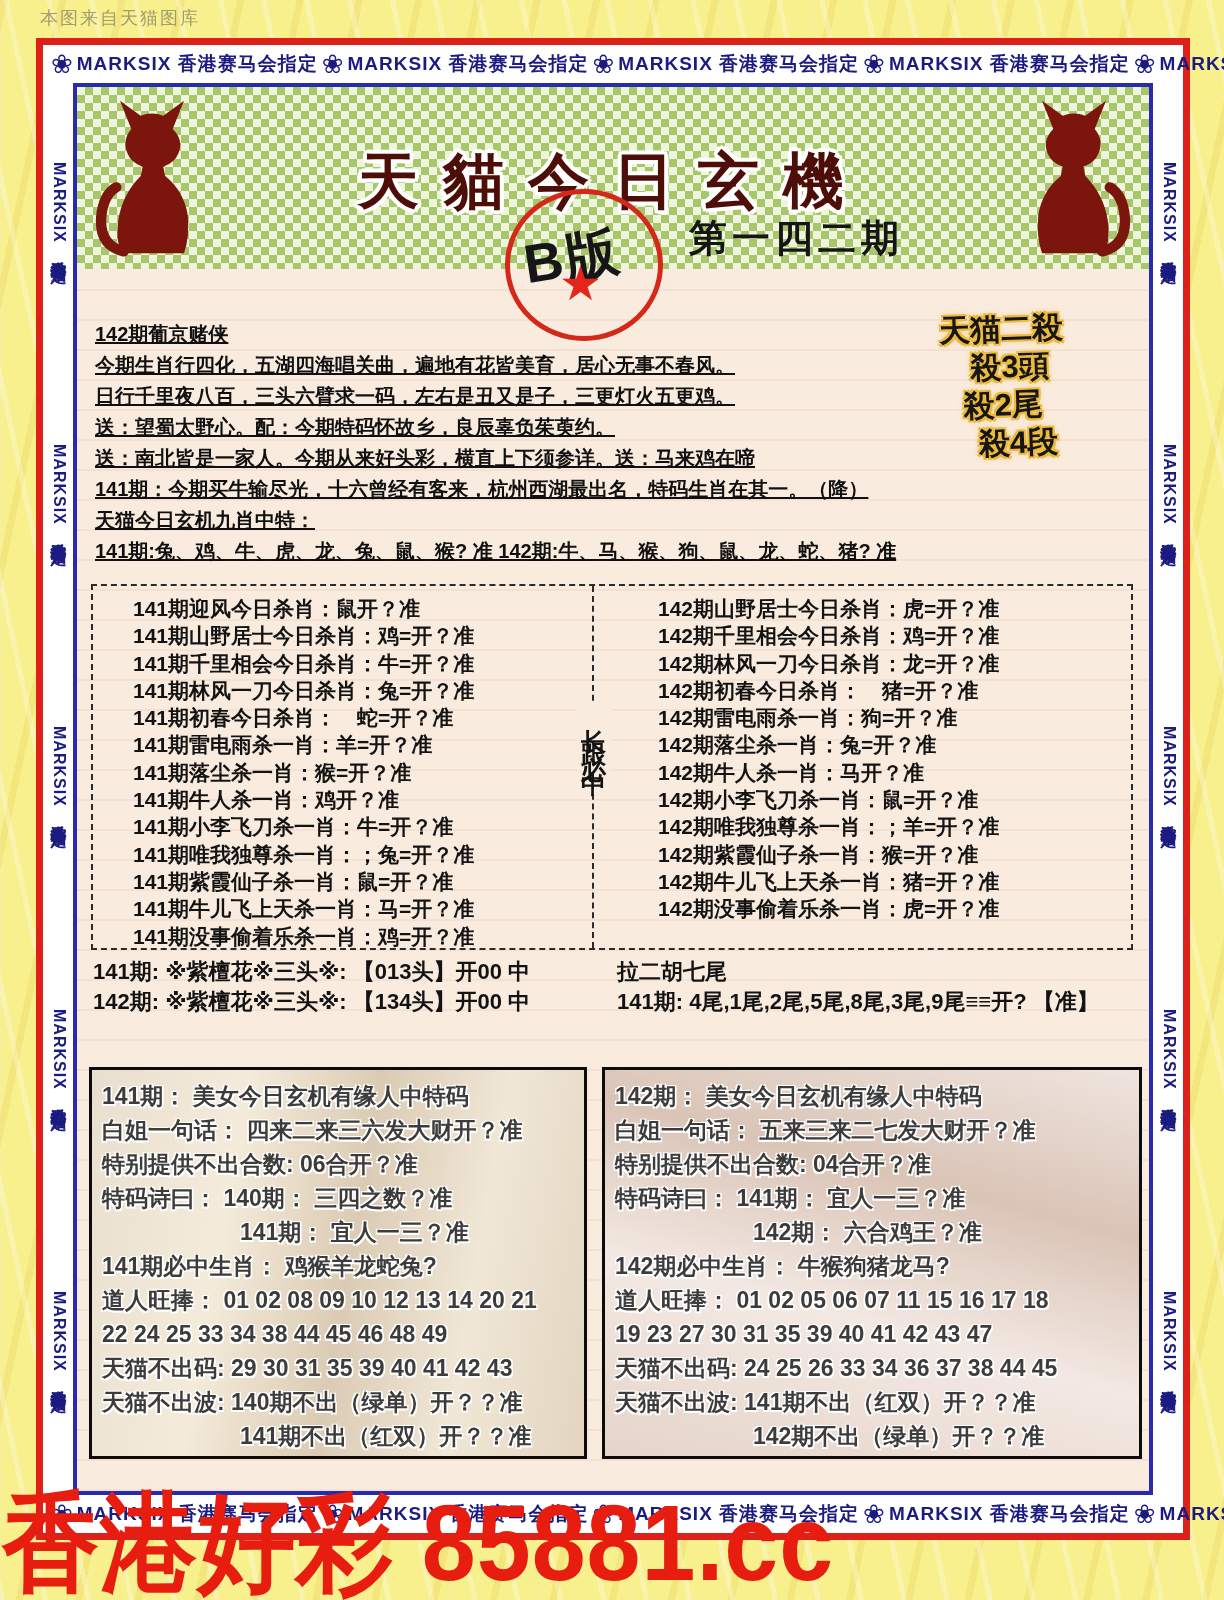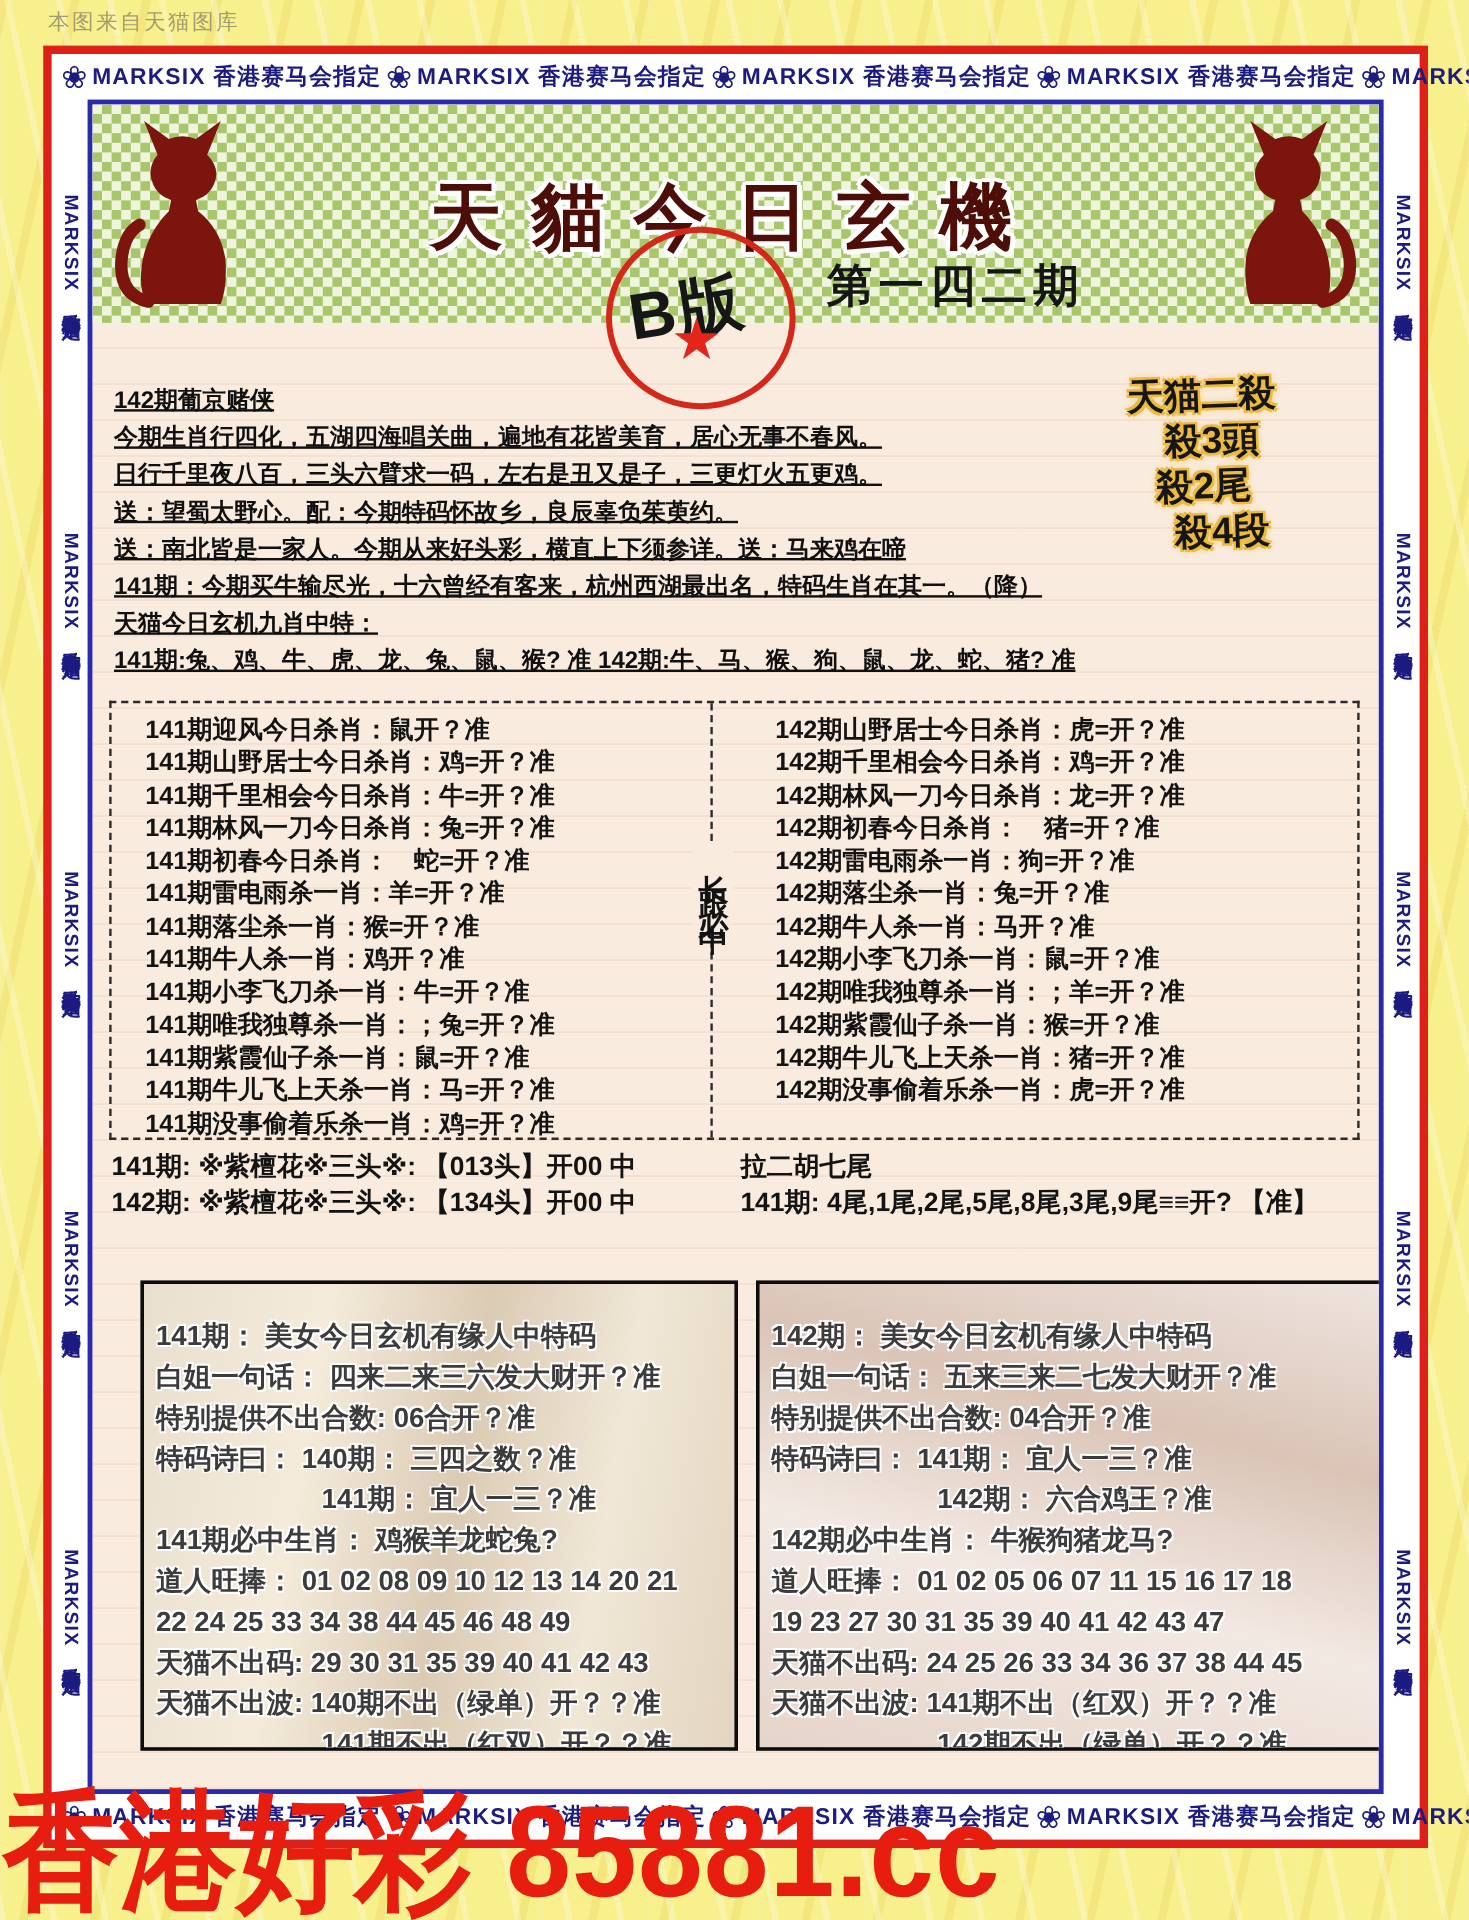--- a/index.html
+++ b/index.html
@@ -63,34 +63,34 @@
   .kill2{position:absolute;left:864px;top:222px;width:205px;z-index:3;transform:rotate(-2deg);}
   .k2-title,.k2-line{
     font-size:31px;font-weight:bold;color:#161616;line-height:38px;white-space:nowrap;
     text-shadow:-2px -2px 0 #ecba3e,2px -2px 0 #ecba3e,-2px 2px 0 #ecba3e,2px 2px 0 #ecba3e,0 0 7px #e9b23a;
   }
   .k2-a{margin-left:30px;} .k2-b{margin-left:22px;} .k2-c{margin-left:36px;}
   
   .killbox{position:absolute;left:14px;top:497px;width:1042px;height:366px;border:2px dashed #2b2b2b;box-sizing:border-box;}
   .kill-col{position:absolute;top:9px;}
   .col141{left:28px;} .col142{left:553px;}
-  .kill-line{font-size:21px;font-weight:bold;color:#131313;line-height:27.3px;white-space:nowrap;}
+  .kill-line{font-size:21px;font-weight:bold;color:#131313;line-height:27.3px;white-space:nowrap;margin-left:12px;}
   .kill-divider{position:absolute;left:499px;top:0;bottom:0;border-left:2px dashed #2b2b2b;}
   .follow{
     position:absolute;left:484px;top:116px;width:34px;
     writing-mode:vertical-rl;text-orientation:upright;
     font-size:25px;font-weight:bold;color:#131313;letter-spacing:14px;
     background:#f9ecdf;z-index:2;padding:6px 0;text-align:center;
   }
   
   .sec{position:absolute;top:870px;}
   .sec-left{left:16px;} .sec-right{left:540px;}
   .sec-title,.sec-row{font-size:22px;font-weight:bold;color:#131313;line-height:30px;white-space:nowrap;}
   
-  .pbox{position:absolute;top:980px;height:392px;border:3px solid #0c0c0c;box-sizing:border-box;overflow:hidden;padding:26px 10px;margin-left:28px;}
+  .pbox{position:absolute;top:980px;height:392px;border:3px solid #0c0c0c;box-sizing:border-box;overflow:hidden;padding:9px 10px;}
   .pbox-left{left:12px;width:498px;
     background:linear-gradient(100deg,#e9dfcf,#f4ebda 28%,#dbcbb4 52%,#f0e7d6 75%,#e3d5c0);}
   .pbox-right{left:525px;width:540px;
     background:linear-gradient(15deg,#e5d4c9,#f3e9e3 38%,#dac4b6 68%,#efe5df);}
   .pline{
     font-size:23px;font-weight:bold;color:#3c3c3c;line-height:34px;white-space:nowrap;
     text-shadow:-1.5px -1.5px 0 #fff,1.5px -1.5px 0 #fff,-1.5px 1.5px 0 #fff,1.5px 1.5px 0 #fff;
   }
   
   .wm-bottom{

